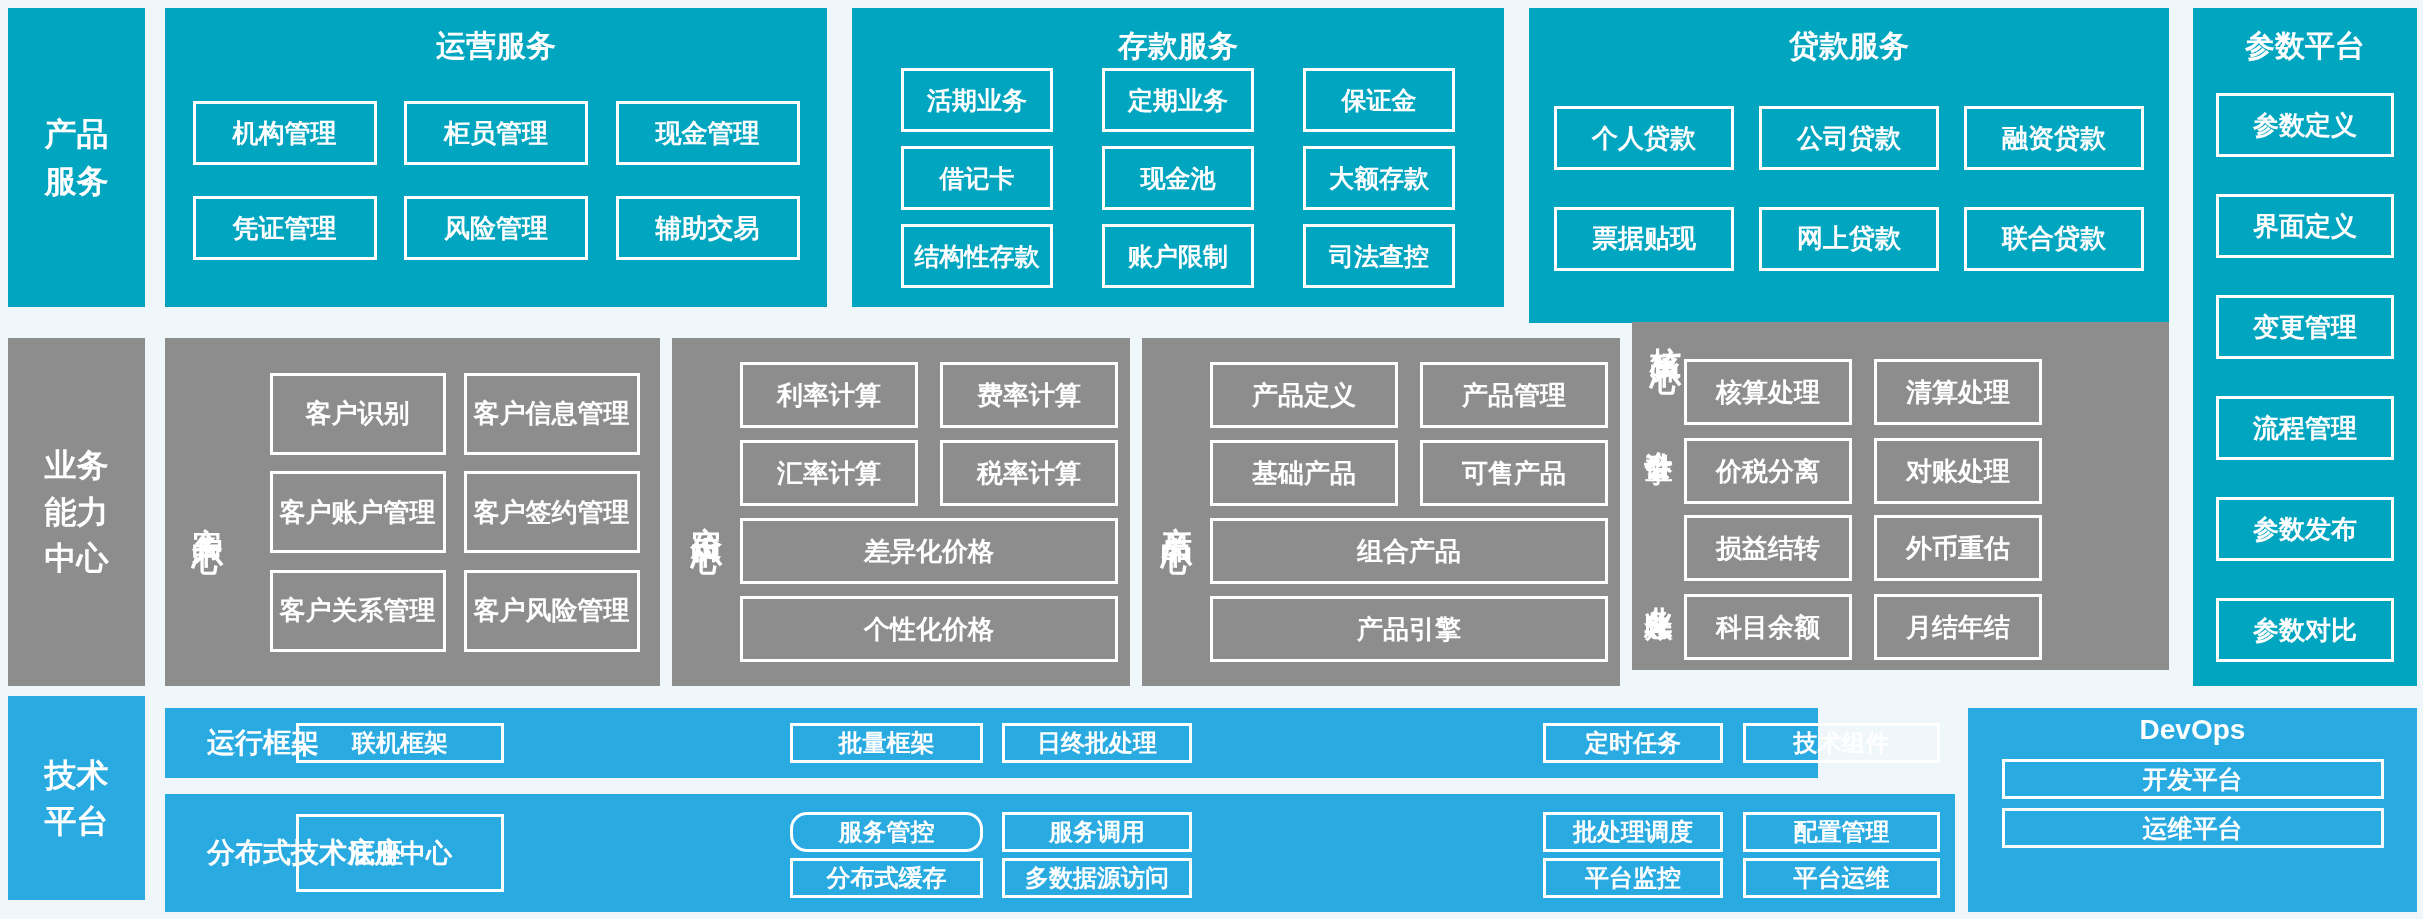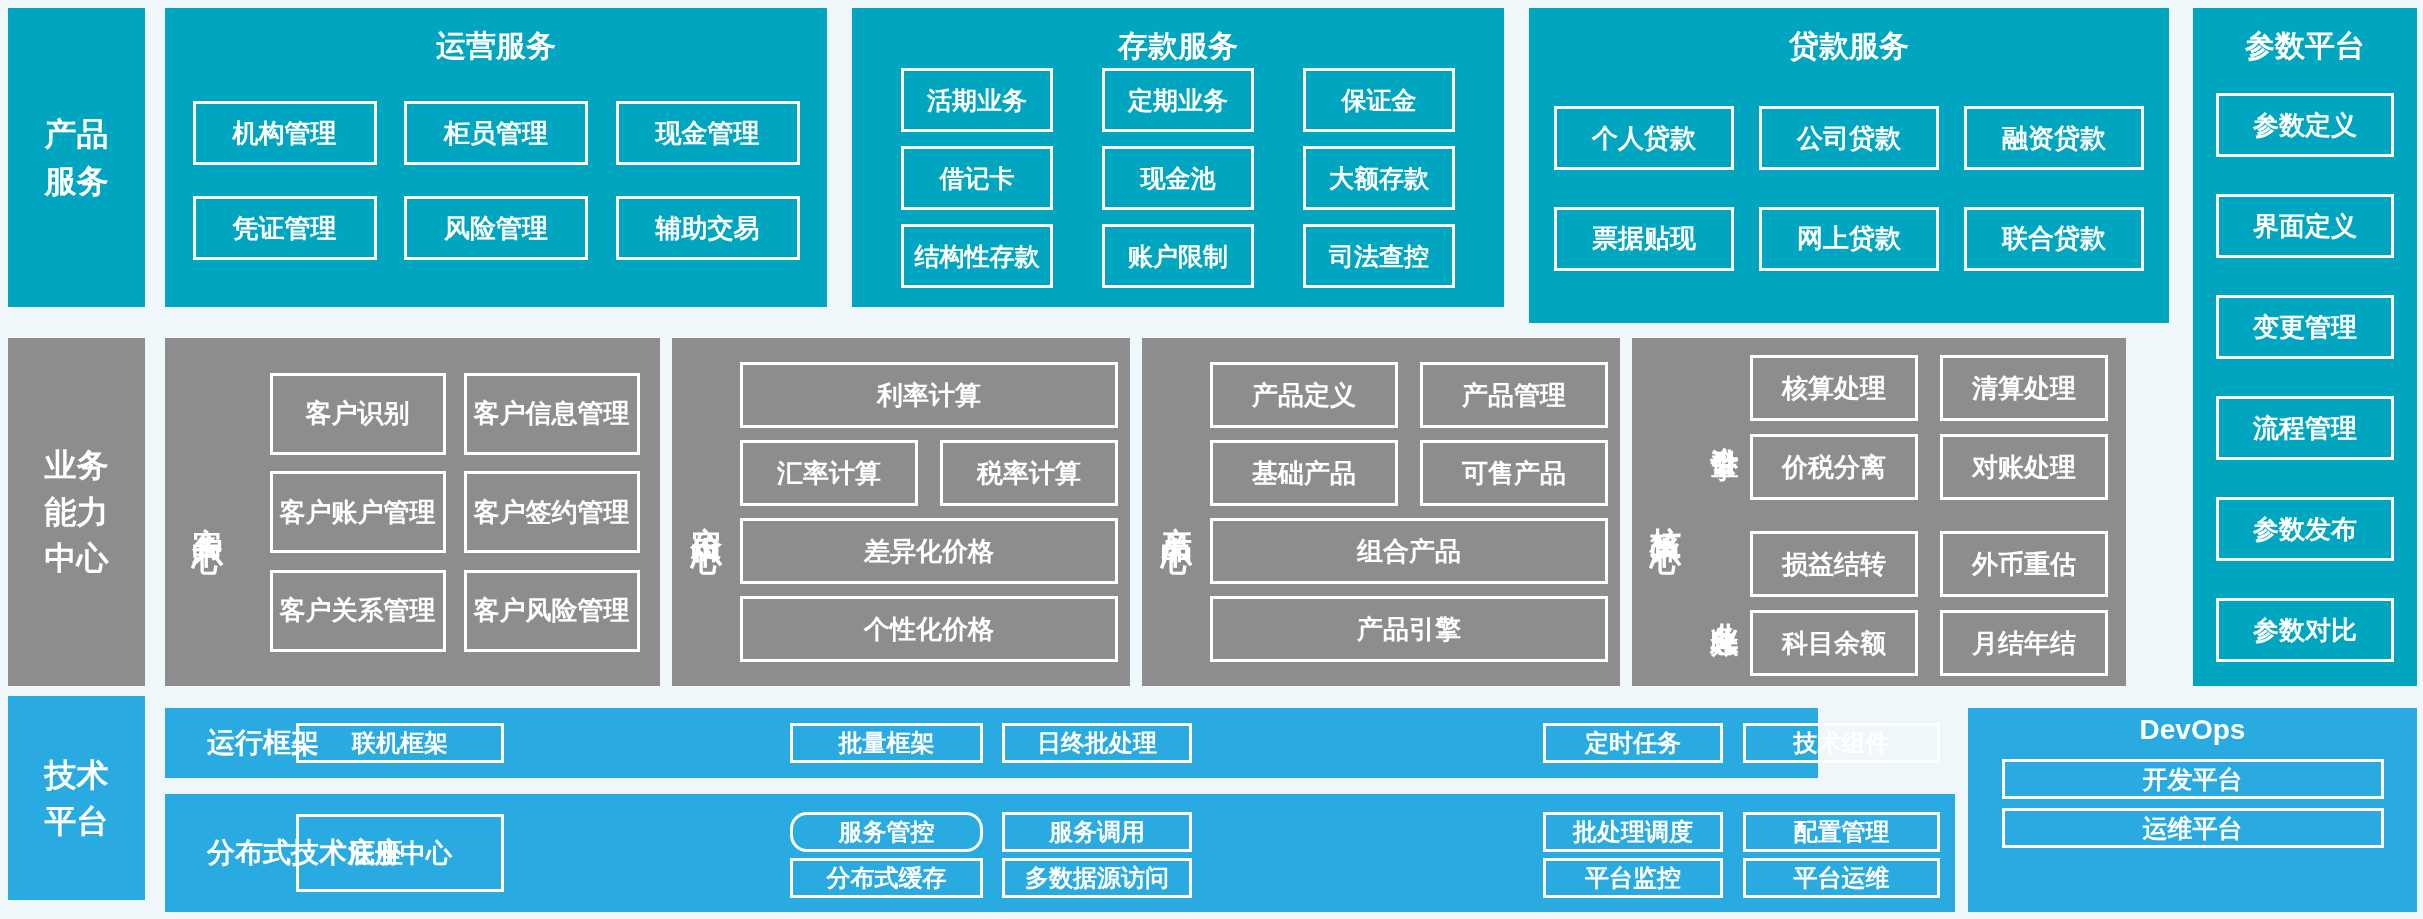--- a/index.html
+++ b/index.html
@@ -158,20 +158,21 @@
     </div>
   </section>
 
   <section class="center gray abs" style="left:672px;top:338px;width:458px;height:348px;">
     <div class="vcol" style="width:68px;">
       <span class="vtext">定价中心</span>
     </div>
     <div class="pp-col">
       <div class="pp-row">
         <div class="box b-half">利率计算</div>
+        <div class="box b-half">费率计算</div>
       </div>
       <div class="pp-row">
         <div class="box b-half">汇率计算</div>
         <div class="box b-half">税率计算</div>
       </div>
       <div class="box b-full">差异化价格</div>
       <div class="box b-full">个性化价格</div>
     </div>
   </section>
 
@@ -186,21 +187,21 @@
       </div>
       <div class="pp-row">
         <div class="box b-half">基础产品</div>
         <div class="box b-half">可售产品</div>
       </div>
       <div class="box b-full">组合产品</div>
       <div class="box b-full">产品引擎</div>
     </div>
   </section>
 
-  <section class="center gray abs" style="left:1632px;top:338px;width:494px;height:348px;">
+  <section class="center gray abs" style="left:1632px;top:322px;width:537px;height:348px;flex-direction:column;">
     <div class="vcol" style="width:66px;">
       <span class="vtext">核算中心</span>
     </div>
     <div class="acct-groups">
       <div class="acct-group">
         <div class="vcol" style="width:52px;">
           <span class="vtext vtext-sm">会计引擎</span>
         </div>
         <div class="acct-grid">
           <div class="acct-row">

